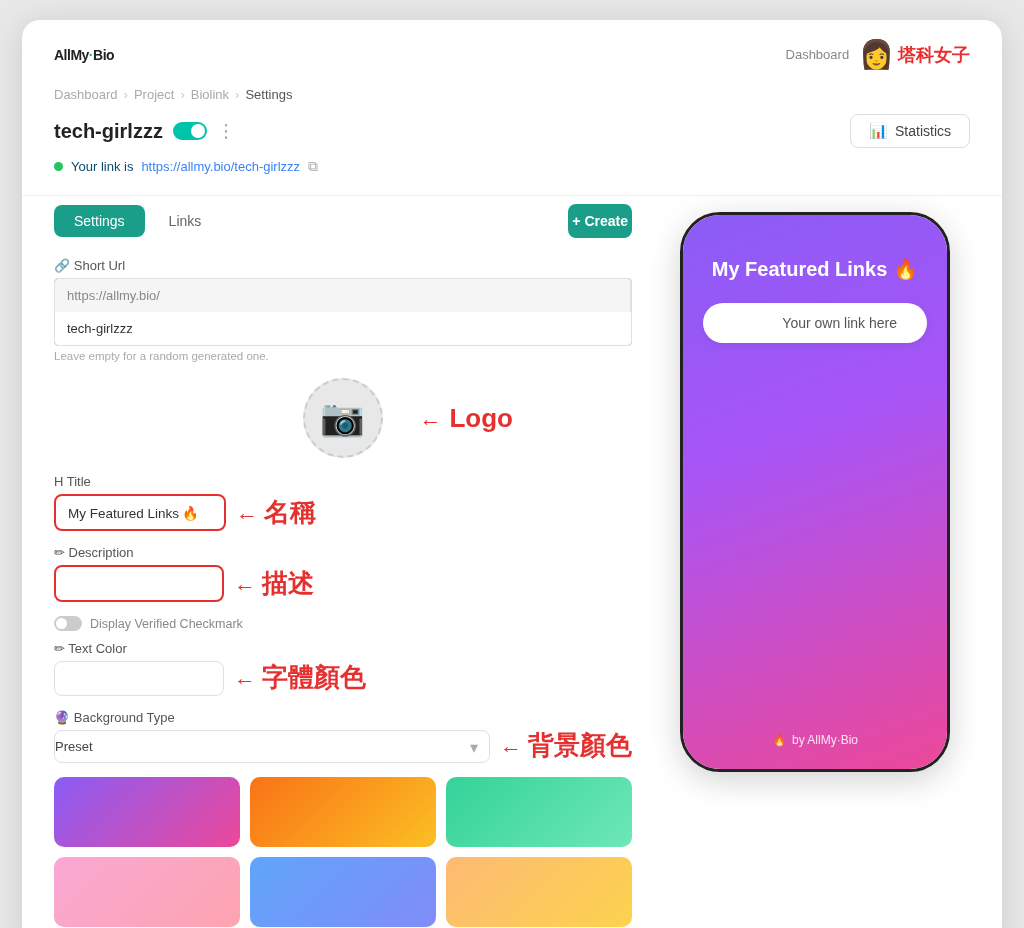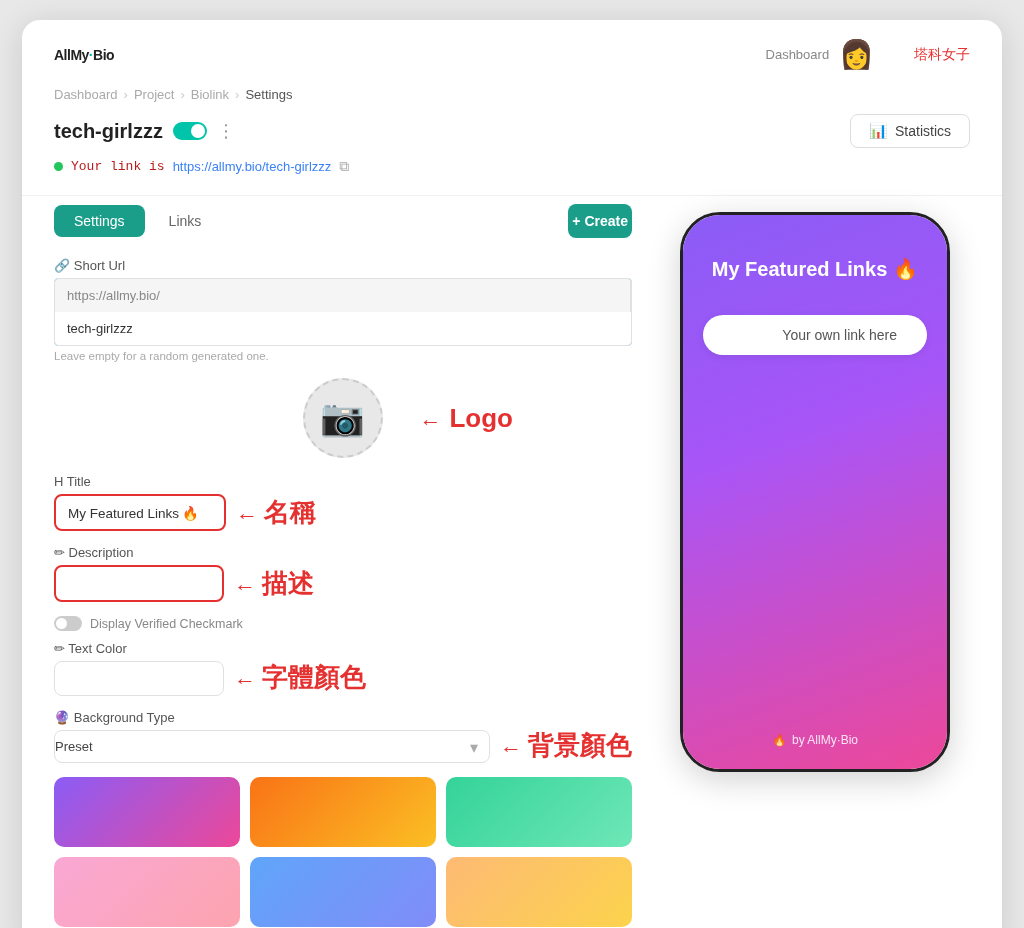--- a/index.html
+++ b/index.html
@@ -49,24 +49,23 @@
     }
     .user-character {
       display: flex;
       align-items: center;
       gap: 4px;
     }
     .user-emoji {
       font-size: 28px;
     }
     .user-name-label {
-      font-size: 14px;
-      font-weight: 400;
+      font-size: 18px;
+      font-weight: 700;
       color: #e63030;
-      margin-left: 36px;
     }
     
     .breadcrumb {
       padding: 6px 32px 4px 32px;
       font-size: 13px;
       color: #aaa;
       display: flex;
       gap: 6px;
       align-items: center;
     }
@@ -134,21 +133,21 @@
       align-items: center;
       gap: 8px;
       font-size: 13px;
     }
     .green-dot {
       width: 9px; height: 9px;
       background: #22c55e;
       border-radius: 50%;
       display: inline-block;
     }
-    .link-label { color: #b91c1c; font-family: Liberation Mono, monospace; }
+    .link-label { color: #0c4a6e; }
     .link-url { color: #3b82f6; font-weight: 500; }
     .copy-icon { color: #aaa; font-size: 14px; cursor: pointer; }
     
     .content-area {
       display: flex;
       gap: 0;
       padding: 0 32px 24px 32px;
     }
     
     .left-panel {
@@ -390,21 +389,21 @@
       flex-direction: column;
       align-items: center;
       padding: 42px 20px 20px 20px;
       position: relative;
     }
     .phone-title {
       color: #fff;
       font-size: 20px;
       font-weight: 800;
       text-align: center;
-      margin-bottom: 34px;
+      margin-bottom: 22px;
       display: flex;
       align-items: center;
       gap: 6px;
     }
     .phone-link-btn {
       background: #fff;
       border-radius: 30px;
       padding: 12px 30px;
       font-size: 14px;
       color: #555;

